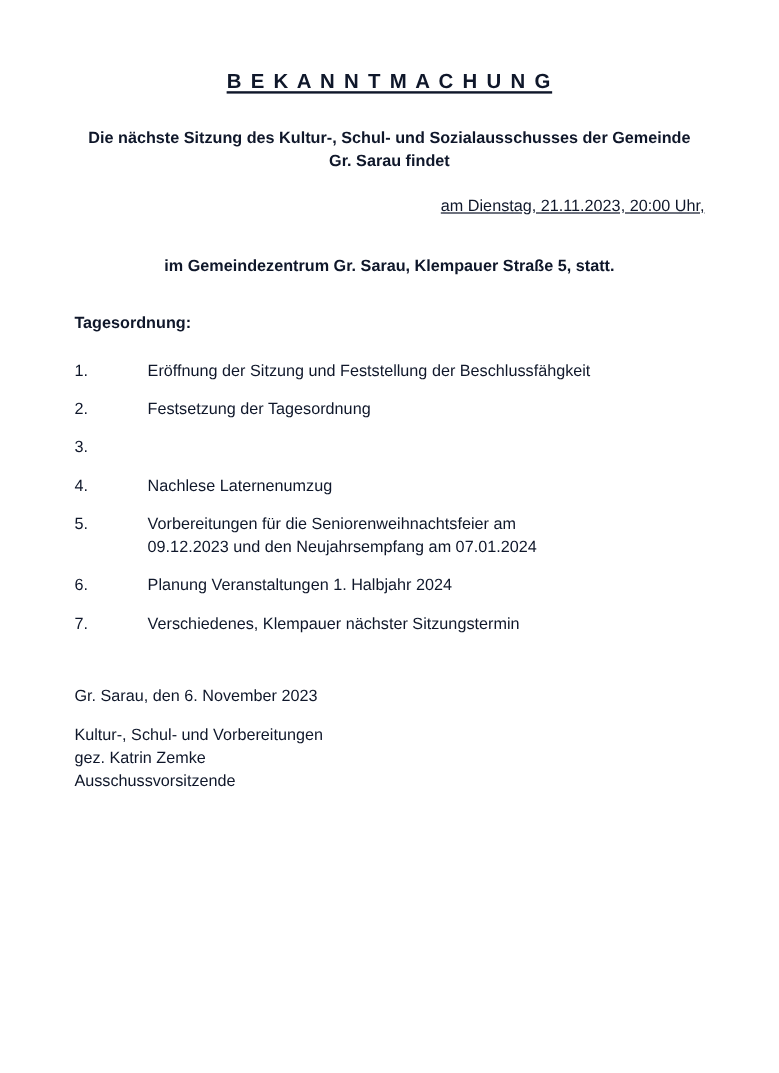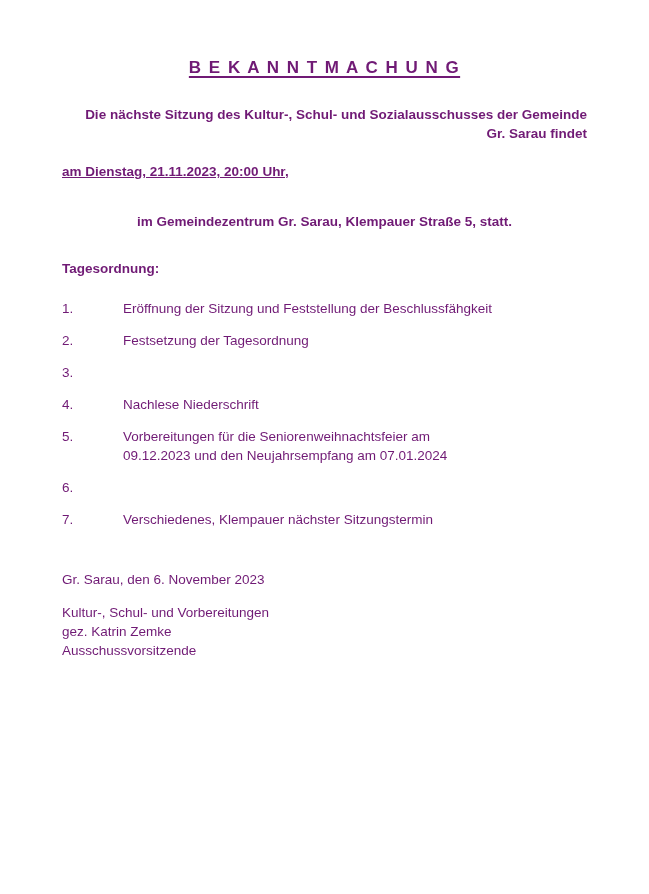--- a/index.html
+++ b/index.html
@@ -3,47 +3,47 @@
 <meta charset="utf-8">
 <style>
   * { margin: 0; padding: 0; box-sizing: border-box; }
   html, body { background: #ffffff; }
   .page {
     position: relative;
     width: 649px;
     height: 848px;
     margin: 0 auto;
     background: #ffffff;
-    color: #701a75;
+    color: #0f172a;
     font-family: "Liberation Sans", sans-serif;
     font-size: 13.5px;
     line-height: 19px;
     padding: 58px 62px 0 62px;
     overflow: hidden;
   }
   .doc-title {
     text-align: center;
     font-size: 17px;
     font-weight: bold;
     letter-spacing: 1.5px;
     text-decoration: underline;
     text-decoration-thickness: 2px;
     text-underline-offset: 3px;
     white-space: nowrap;
   }
   .intro {
     margin-top: 28px;
-    text-align: right;
+    text-align: center;
     font-weight: bold;
     white-space: pre-line;
   }
   .datetime-line {
     margin-top: 19px;
-    text-align: left;
-    font-weight: bold;
+    text-align: right;
+    font-weight: normal;
     text-decoration: underline;
   }
   .location-line {
     margin-top: 31px;
     text-align: center;
     font-weight: bold;
   }
   .agenda-heading {
     margin-top: 28px;
     font-weight: bold;
@@ -94,29 +94,30 @@
     </div>
     <div class="agenda-item">
       <div class="agenda-number">2.</div>
       <div class="agenda-text">Festsetzung der Tagesordnung</div>
     </div>
     <div class="agenda-item">
       <div class="agenda-number">3.</div>
     </div>
     <div class="agenda-item">
       <div class="agenda-number">4.</div>
-      <div class="agenda-text">Nachlese Niederschrift</div>
+      <div class="agenda-text">Nachlese Laternenumzug</div>
     </div>
     <div class="agenda-item">
       <div class="agenda-number">5.</div>
       <div class="agenda-text">Vorbereitungen für die Seniorenweihnachtsfeier am
 09.12.2023 und den Neujahrsempfang am 07.01.2024</div>
     </div>
     <div class="agenda-item">
       <div class="agenda-number">6.</div>
+      <div class="agenda-text">Planung Veranstaltungen 1. Halbjahr 2024</div>
     </div>
     <div class="agenda-item">
       <div class="agenda-number">7.</div>
       <div class="agenda-text">Verschiedenes, Klempauer nächster Sitzungstermin</div>
     </div>
   </div>
 
   <div class="date-place">Gr. Sarau, den 6. November 2023</div>
 
   <div class="signature-block">

